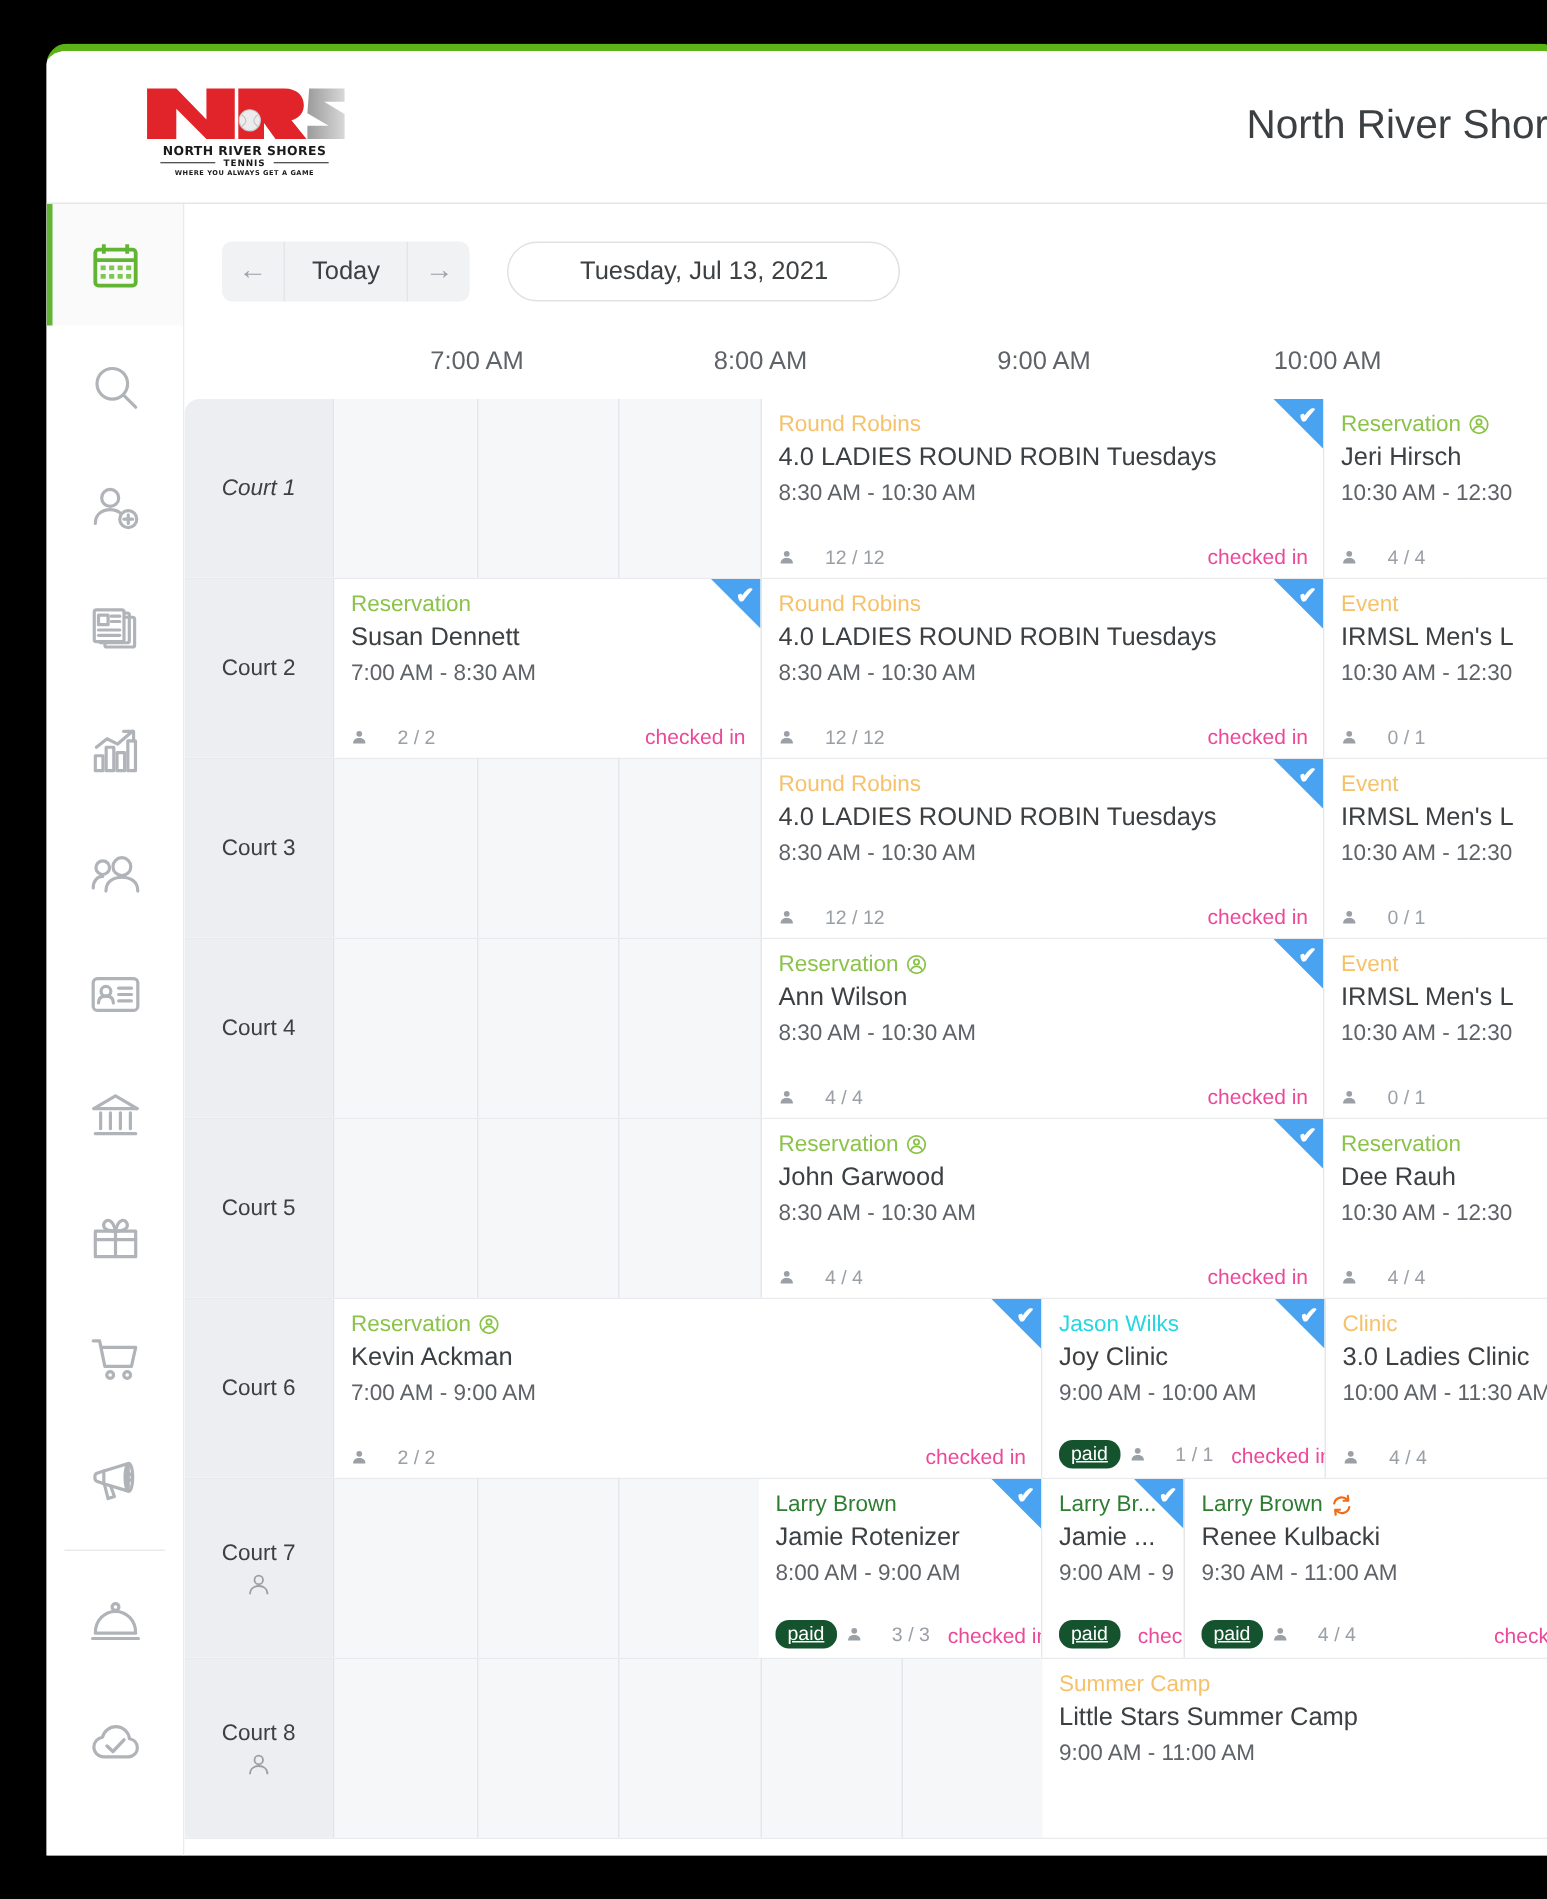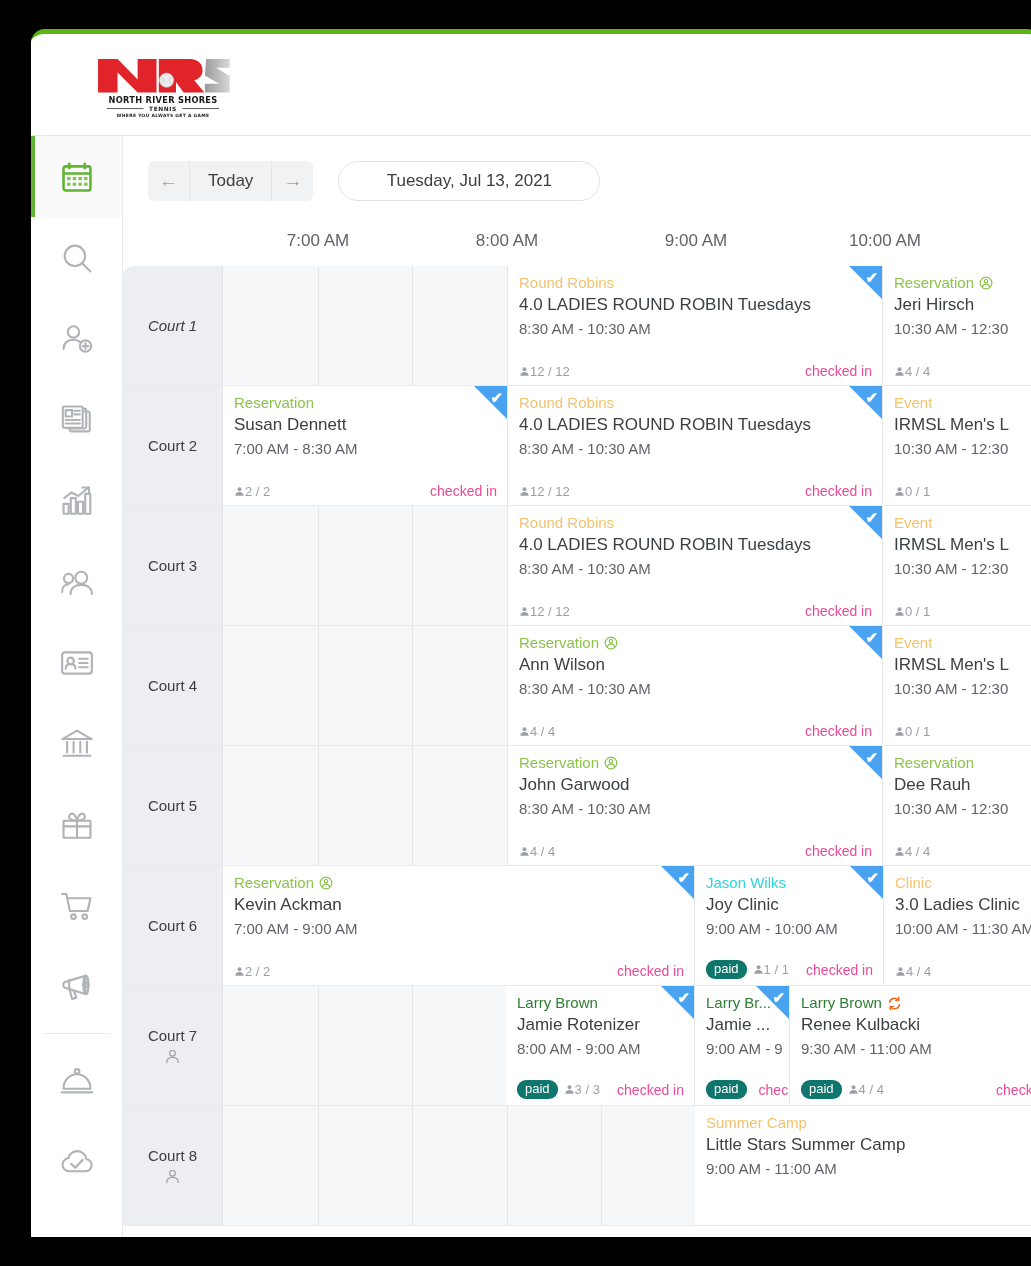--- a/index.html
+++ b/index.html
@@ -210,27 +210,28 @@
   .ev .footer {
     position: absolute;
     left: 11px; right: 10px; bottom: 6px;
     display: flex; align-items: center; gap: 6px;
     font-size: 13px; color: #9aa0a6;
     white-space: nowrap;
   }
   .ev .footer .spacer { flex: 1 1 auto; }
   .ev .checked { color: #ec4899; font-size: 14px; }
   .badge-paid {
-    background: #0f766e; color: #fff;
+    background: #14532d; color: #fff;
     border-radius: 9px;
     padding: 1px 8px 2px 8px;
     font-size: 13px;
     line-height: 16px;
-  }
-  .cnt { display:flex; align-items:center; gap: 0; }
+    text-decoration: underline;
+  }
+  .cnt { display:flex; align-items:center; gap: 20px; }
   .cnt svg { width: 11px; height: 11px; display:block; }
 
   .corner-check {
     position: absolute;
     top: 0; right: 0;
     width: 0; height: 0;
     border-top: 33px solid #4aa3f0;
     border-left: 33px solid transparent;
   }
   .corner-check-mark {
@@ -262,20 +263,21 @@
         <circle cx="121" cy="41" r="12" fill="#ececec" stroke="#c9c9c9" stroke-width="1.2"></circle>
         <path d="M112 35 Q121 41 112 48" fill="none" stroke="#c0c0c0" stroke-width="1.2"></path>
         <path d="M130 35 Q121 41 130 48" fill="none" stroke="#c0c0c0" stroke-width="1.2"></path>
         <text x="115" y="80" font-family="DejaVu Sans, sans-serif" font-size="14" font-weight="bold" fill="#1a1a1a" text-anchor="middle" letter-spacing="0.5">NORTH RIVER SHORES</text>
         <text x="115" y="93" font-family="DejaVu Sans, sans-serif" font-size="10" font-weight="bold" fill="#1a1a1a" text-anchor="middle" letter-spacing="1">TENNIS</text>
         <line x1="20" y1="89" x2="82" y2="89" stroke="#1a1a1a" stroke-width="1.2"></line>
         <line x1="148" y1="89" x2="210" y2="89" stroke="#1a1a1a" stroke-width="1.2"></line>
         <text x="115" y="103" font-family="DejaVu Sans, sans-serif" font-size="7.5" font-weight="bold" fill="#1a1a1a" text-anchor="middle" letter-spacing="0.6">WHERE YOU ALWAYS GET A GAME</text>
       </svg>
     </div>
+    <div class="header-title">North River Shor</div>
   </div>
 
   <div class="body-row">
 
     <div class="sidebar" id="sidebar">
         <div class="side-item active">
           <span class="ico">
             <svg viewBox="0 0 24 24">
               <rect x="2.5" y="4.5" width="19" height="17" rx="1.5" stroke="#61b533" stroke-width="1.8" fill="none"></rect>
               <line x1="2.5" y1="9.5" x2="21.5" y2="9.5" stroke="#61b533" stroke-width="1.8"></line>

